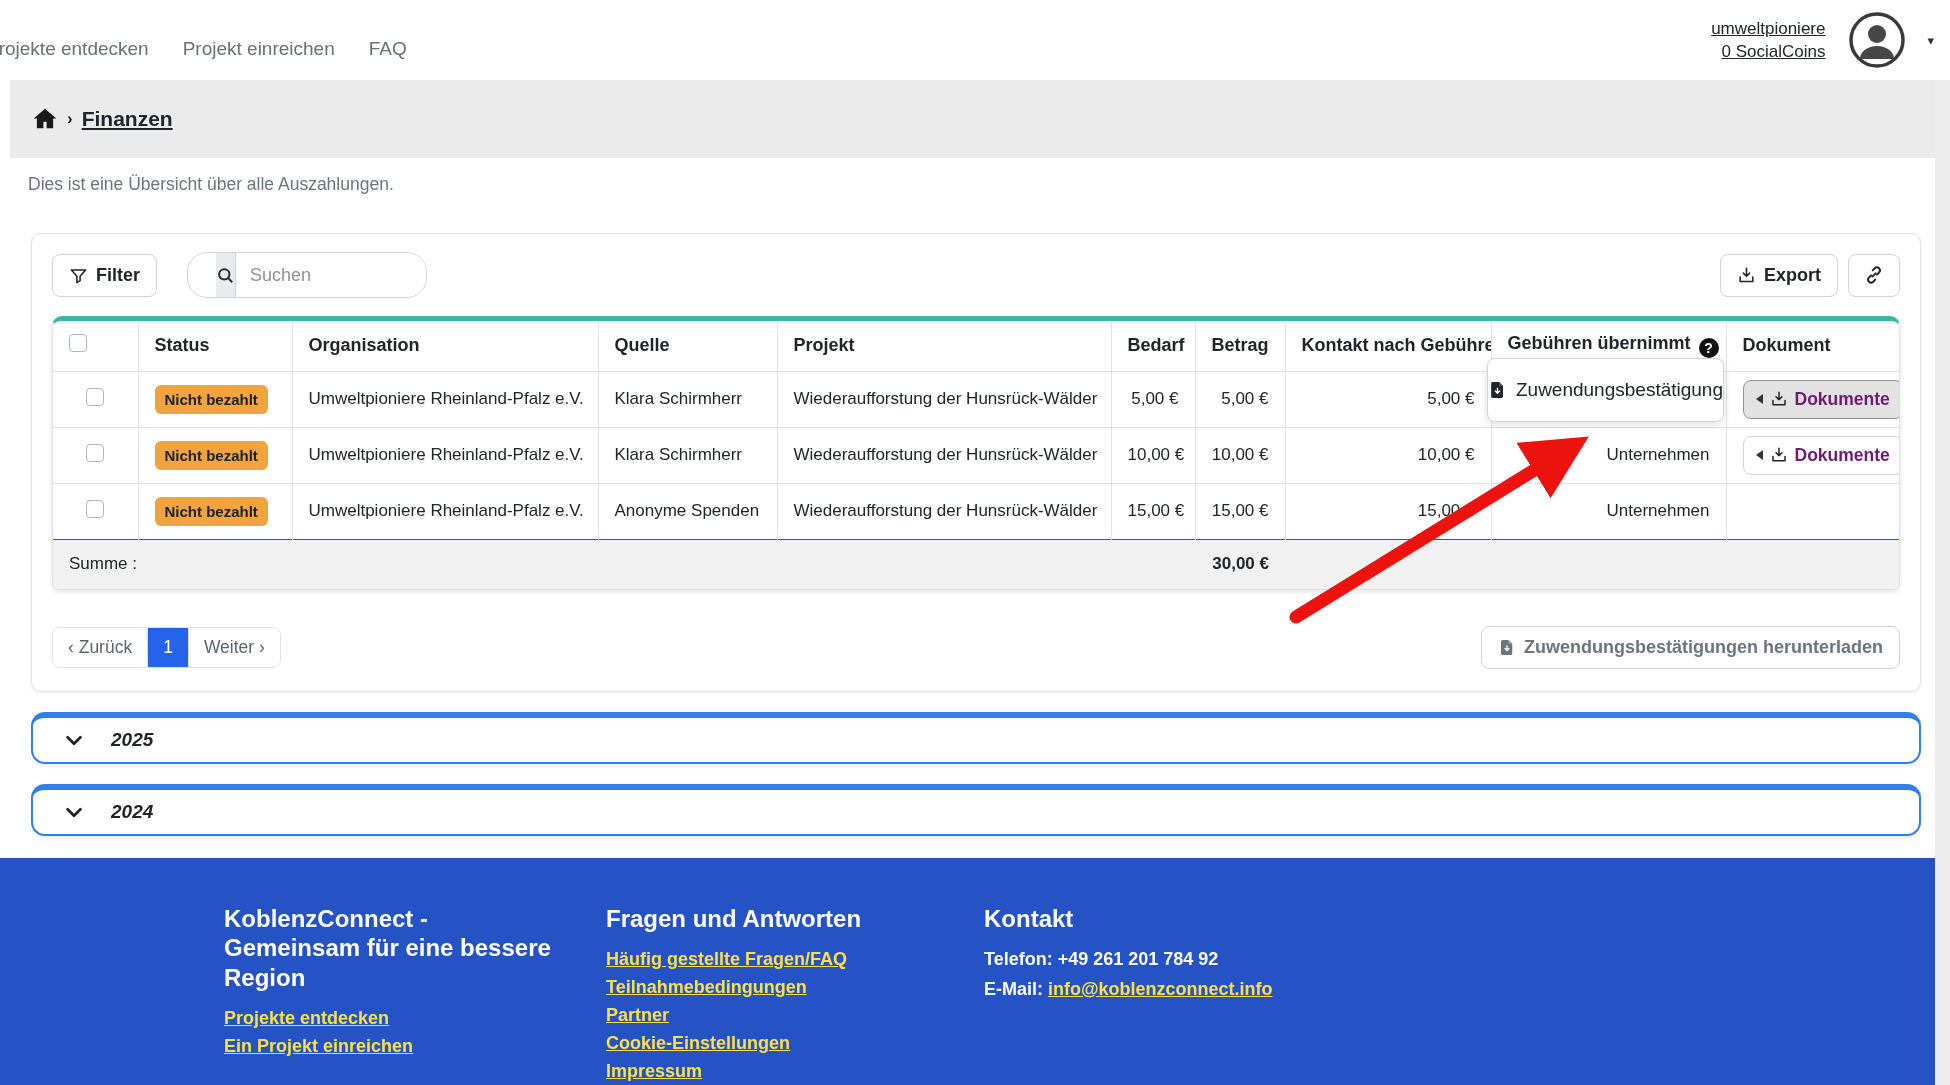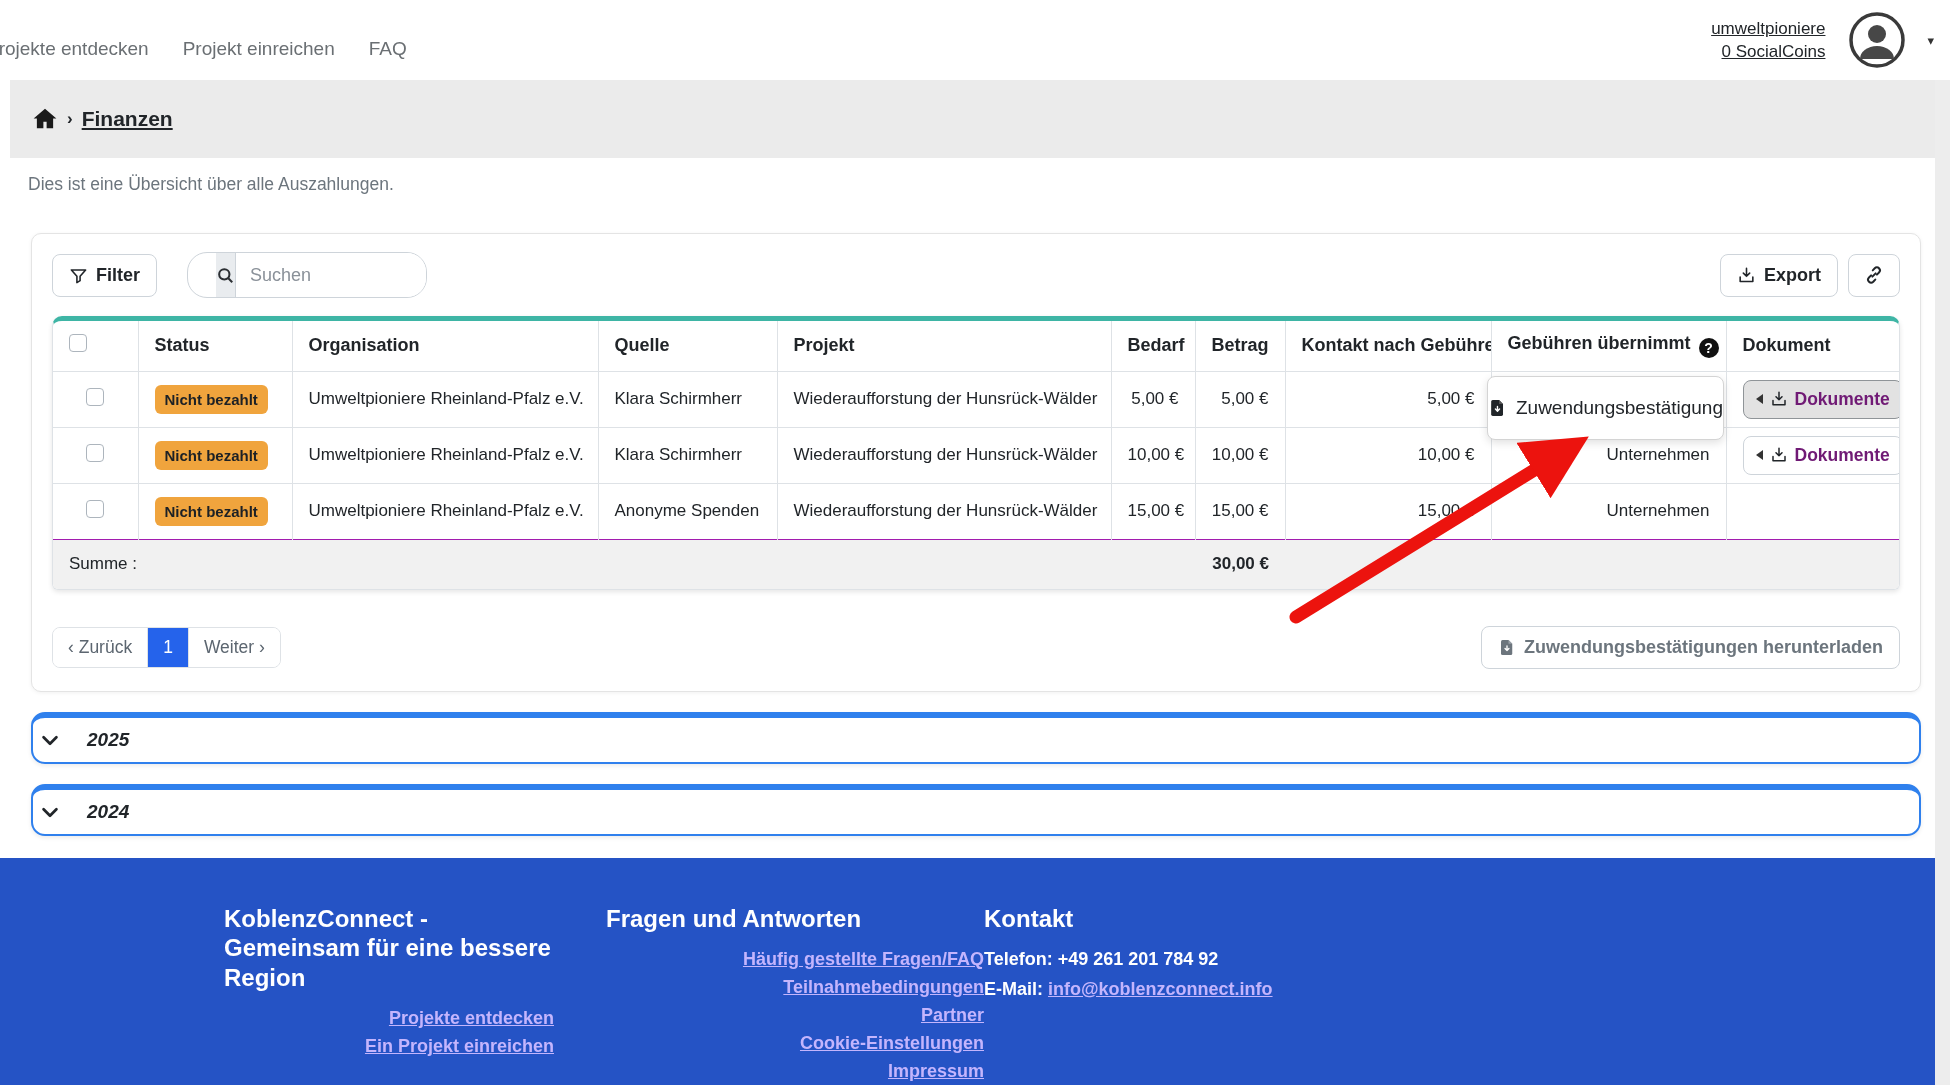--- a/index.html
+++ b/index.html
@@ -66,53 +66,53 @@
   .tri-left { width:0; height:0; border-top:5px solid transparent; border-bottom:5px solid transparent;
     border-right:7px solid #333; display:inline-block; }
   .qmark { display:inline-flex; width:20px; height:20px; border-radius:50%; background:#111;
     color:#fff; font-size:14px; font-weight:bold; align-items:center; justify-content:center;
     margin-left:8px; vertical-align:-4px; }
   tfoot td { background:#f1f1f1; border-left:none; border-top:1px solid #a21caf; height:50px; }
   .summe-label { font-size:17px; }
   .summe-value { text-align:right; font-weight:600; }
 
   
-  .zb-dropdown { position:absolute; left:1455px; top:142px; width:237px; height:64px;
+  .zb-dropdown { position:absolute; left:1455px; top:124px; width:237px; height:64px;
     background:#fff; border:1px solid #d4d4d4; border-radius:8px;
     box-shadow:0 3px 8px rgba(0,0,0,.12); display:flex; align-items:center;
     justify-content:center; gap:9px; font-size:19px; z-index:30; cursor:pointer; }
 
   
   .annot-arrow { position:absolute; left:1240px; top:185px; width:345px; height:225px;
     z-index:40; pointer-events:none; }
 
   
   .bottom-row { margin-top:36px; display:flex; align-items:center; }
   .pagination { display:inline-flex; border:1px solid #dee2e6; border-radius:8px; overflow:hidden; }
   .page-item { padding:9px 15px; font-size:17.5px; color:#5c6670; background:#fff;
     border-left:1px solid #dee2e6; cursor:pointer; }
   .page-item:first-child { border-left:none; }
   .page-item.active { background:#2563eb; color:#fff; min-width:38px; text-align:center; }
   .dl-all-btn { margin-left:auto; color:#6c757d; font-weight:600; }
 
   
   .year-panel { margin:20px 29px 0 31px; height:52px; background:#fff;
     border:2px solid #2f80ed; border-top-width:6px; border-radius:14px;
-    display:flex; align-items:center; padding-left:6px; gap:26px;
+    display:flex; align-items:center; padding-left:30px; gap:26px;
     box-shadow:0 2px 4px rgba(0,0,0,.08); cursor:pointer; }
   .year-label { font-size:19px; font-weight:bold; font-style:italic; }
 
   
   footer { margin-top:22px; background:#2553c5; min-height:229px; display:flex;
     padding:46px 0 30px; color:#fff; }
   .f-col1 { margin-left:224px; width:330px; }
   .f-col2 { margin-left:52px; width:378px; }
   .f-col3 { width:520px; }
   footer h3 { font-size:24px; font-weight:bold; margin-bottom:16px; line-height:1.22; }
-  footer a { color:#c4b5fd; font-weight:bold; font-size:18px; text-decoration:underline;text-align:right; }
+  footer a { color:#fde047; font-weight:bold; font-size:18px; text-decoration:underline; }
   .f-links { display:flex; flex-direction:column; gap:7px; }
   .f-line { font-size:18px; font-weight:bold; margin-bottom:9px; }
 
   
   .scrollbar-track { position:fixed; right:0; top:80px; width:15px; height:1005px;
     background:#ededed; z-index:100; }
 
   svg.ic { display:block; }
 </style>
 </head>

